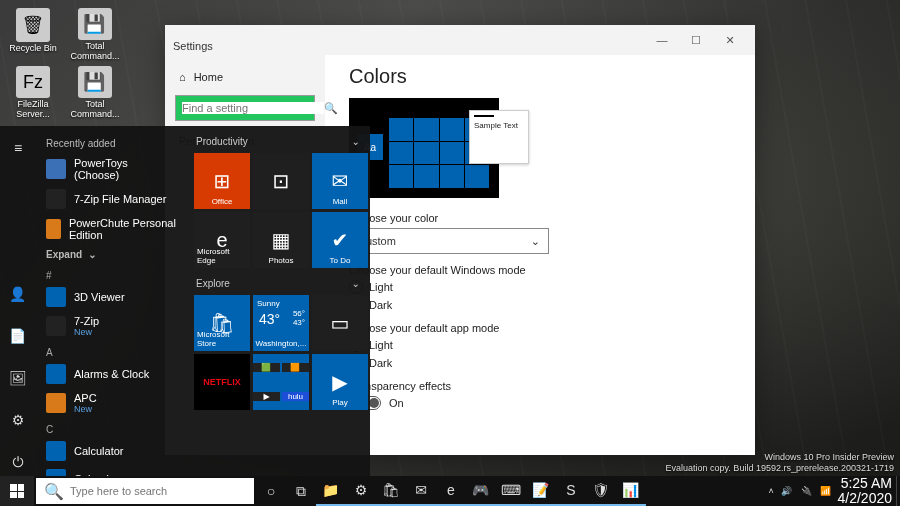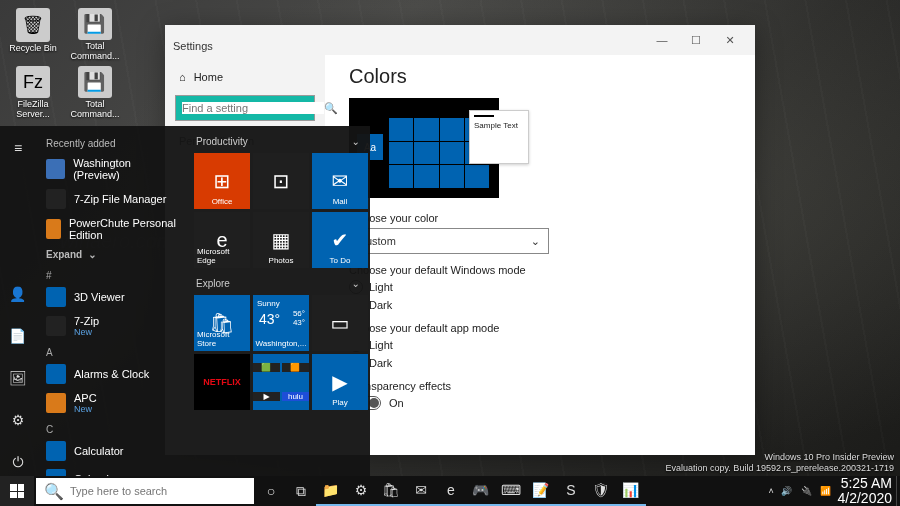--- a/index.html
+++ b/index.html
@@ -15,21 +15,21 @@
 
 
 .settings-win { position:absolute; left:165px; top:25px; width:590px; height:430px; background:#fff; box-shadow:0 4px 24px rgba(0,0,0,0.35); display:flex; flex-direction:column; }
 .titlebar { height:30px; display:flex; align-items:center; padding:0 8px; background:#f3f3f3; }
 .titlebar .title { font-size:11px; color:#333; flex:1;margin-top:12px; }
 .winbtns { display:flex; gap:0; }
 .winbtn { width:34px; height:30px; display:flex; align-items:center; justify-content:center; font-size:11px; color:#555; cursor:pointer; }
 .settings-body { flex:1; display:flex; overflow:hidden; }
 .settings-nav { width:160px; background:#f3f3f3; padding:10px 0; display:flex; flex-direction:column; gap:6px; font-size:11px; }
 .settings-nav .home { display:flex; align-items:center; gap:8px; padding:6px 14px; color:#222; cursor:pointer;}
-.settings-nav .search { margin:0 10px; height:26px; border:1px solid #999; background:#14b8a6; display:flex; align-items:center; padding:0 6px; }
+.settings-nav .search { margin:0 10px; height:26px; border:1px solid #999; background:#22c55e; display:flex; align-items:center; padding:0 6px; }
 .settings-nav .search input { border:none; outline:none; flex:1; font-size:11px; }
 .settings-nav .navhdr { padding:8px 14px 2px; color:#444; font-size:11px; }
 .settings-main { flex:1; padding:10px 24px; overflow:hidden; color:#222; }
 .settings-main h1 { font-weight:300; font-size:20px; margin-bottom:10px; }
 .preview-row { display:flex; gap:12px; margin-bottom:14px; }
 .preview-box { width:150px; height:100px; background:#000; position:relative; }
 .preview-box .aa { position:absolute; left:8px; top:36px; width:26px; height:26px; background:#0063b1; color:#fff; font-size:10px; display:flex; align-items:center; justify-content:center; }
 .preview-box .tiles { position:absolute; left:40px; top:20px; width:100px; height:70px; display:grid; grid-template-columns:repeat(4,1fr); grid-template-rows:repeat(3,1fr); gap:1px; }
 .preview-box .tiles div { background:#0063b1; }
 .sample-card { width:60px; height:54px; background:#fff; border:1px solid #ccc; padding:4px; font-size:8px; color:#222; box-shadow:0 1px 3px rgba(0,0,0,0.2); }
@@ -205,21 +205,21 @@
     <div class="ritem">👤</div>
     <div class="ritem">📄</div>
     <div class="ritem">🖼</div>
     <div class="ritem">⚙</div>
     <div class="ritem">⏻</div>
   </div>
   <div class="sm-apps" id="sm-apps">
       <div class="sm-hdr">Recently added</div>
       <div class="sm-item">
         <div class="ic" style="background:#3b6fb6"></div>
-        <div>Washington (Preview)</div>
+        <div>PowerToys (Choose)</div>
       </div>
       <div class="sm-item">
         <div class="ic" style="background:#222"></div>
         <div>7-Zip File Manager</div>
       </div>
       <div class="sm-item">
         <div class="ic" style="background:#d97a1a"></div>
         <div>PowerChute Personal Edition</div>
       </div>
       <div class="sm-expand">

